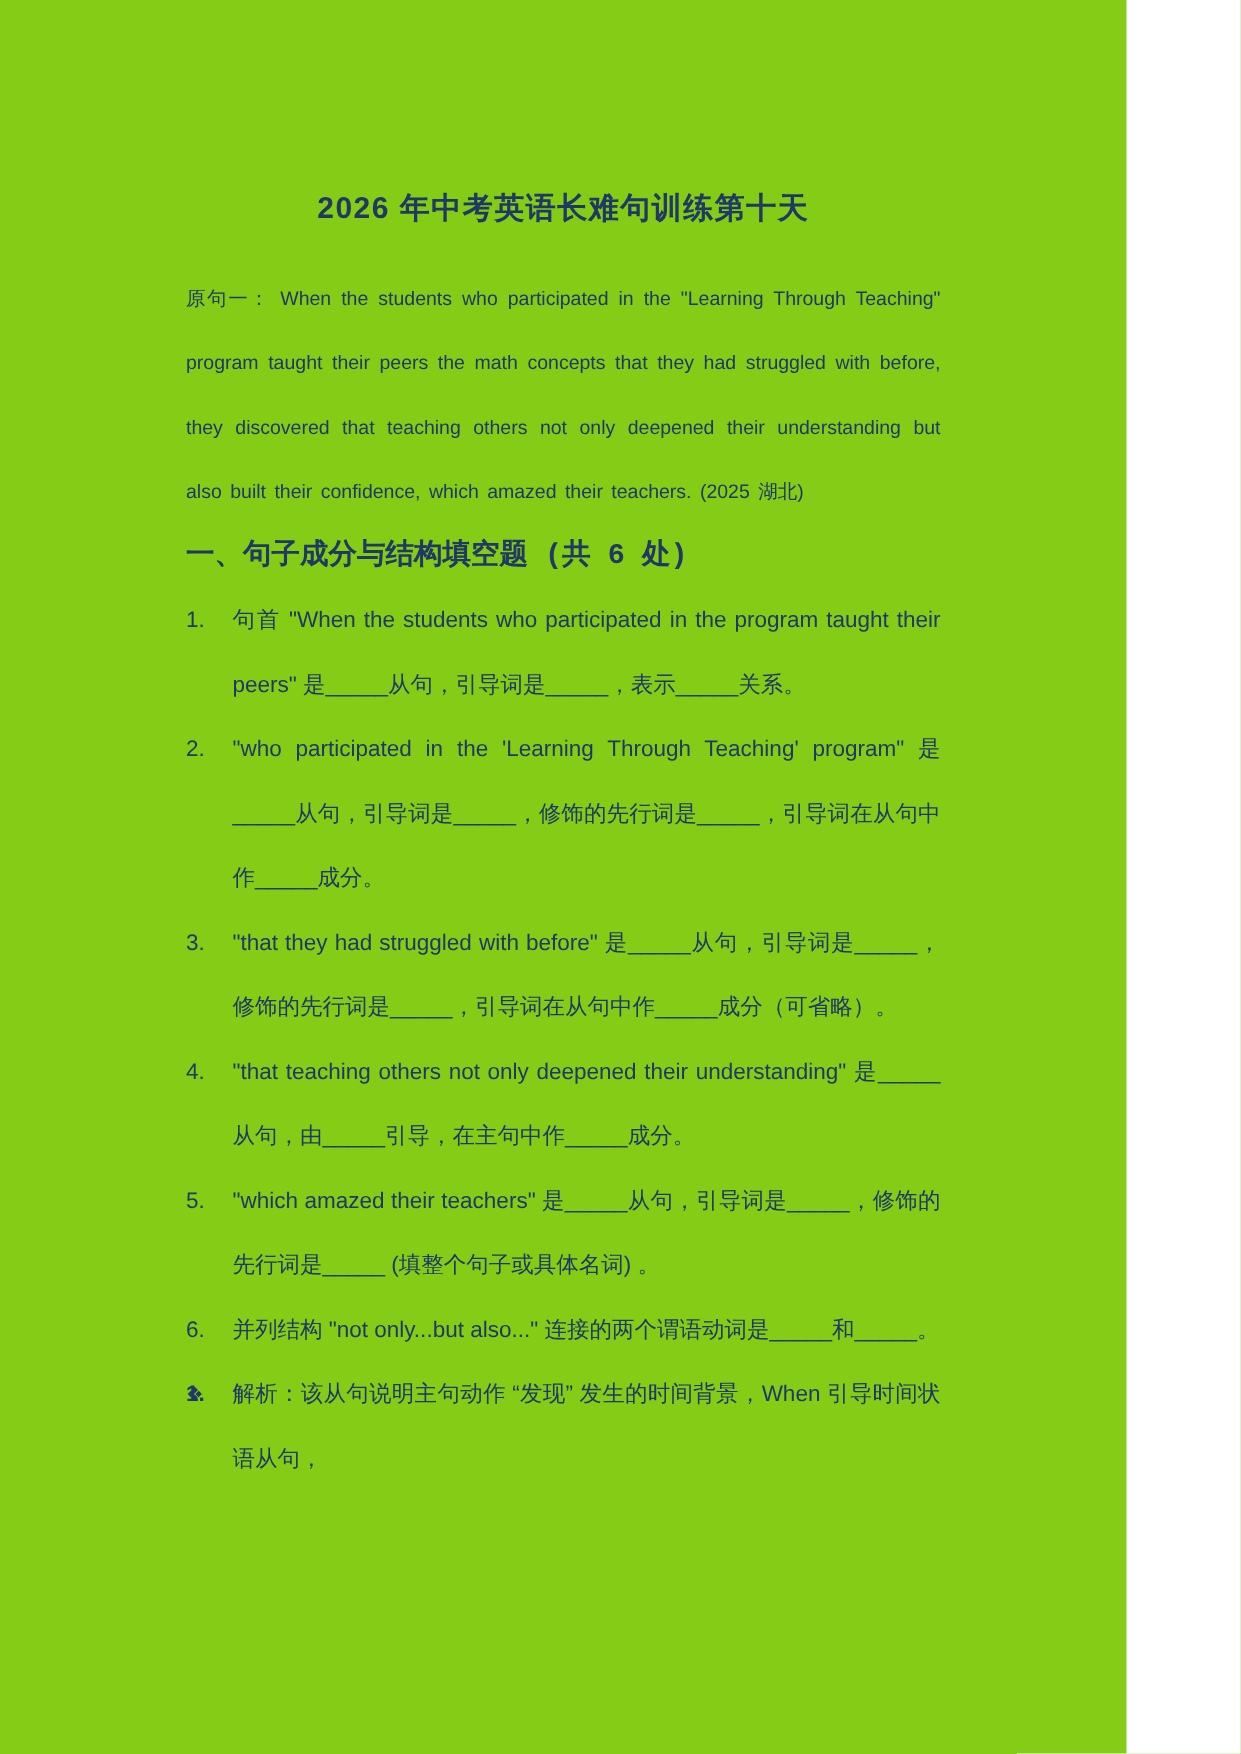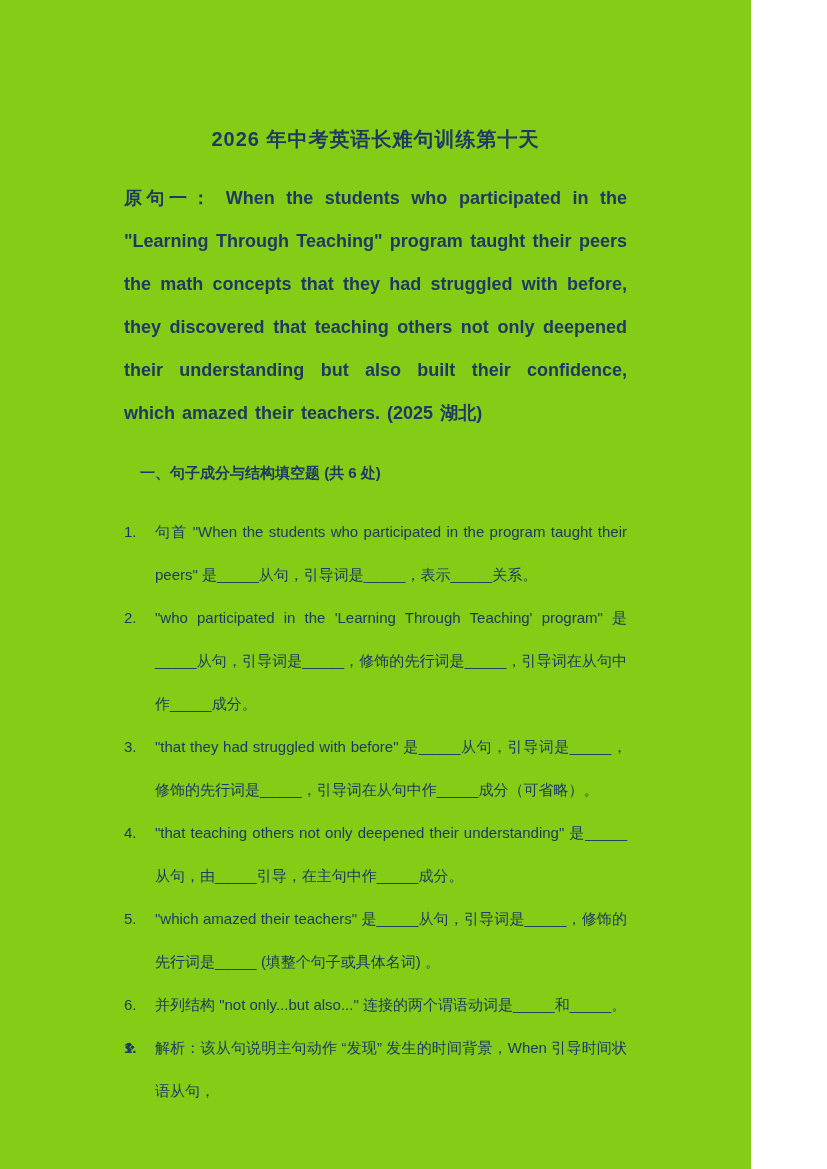--- a/index.html
+++ b/index.html
@@ -23,32 +23,33 @@
   }
   .title {
     font-size: 20px;
     font-weight: bold;
     text-align: center;
     line-height: 43px;
     margin: 0 0 16px 0;
     letter-spacing: 1px;
   }
   .intro {
-    font-size: 18px;
-    font-weight: bold;
+    font-size: 13px;
+    font-weight: normal;
     line-height: 43px;
     text-align: justify;
     margin: 0;
     word-spacing: 2px;
   }
   .section-heading {
-    font-size: 15px;
+    font-size: 19px;
     font-weight: bold;
     line-height: 43px;
-    margin: 16px;
+    margin: 0;
+    font-family: Liberation Mono, monospace;
   }
   .qitem, .aitem {
     position: relative;
     padding-left: 31px;
     font-size: 15px;
     line-height: 43px;
     text-align: justify;
     margin: 0;
   }
   .qnum {

